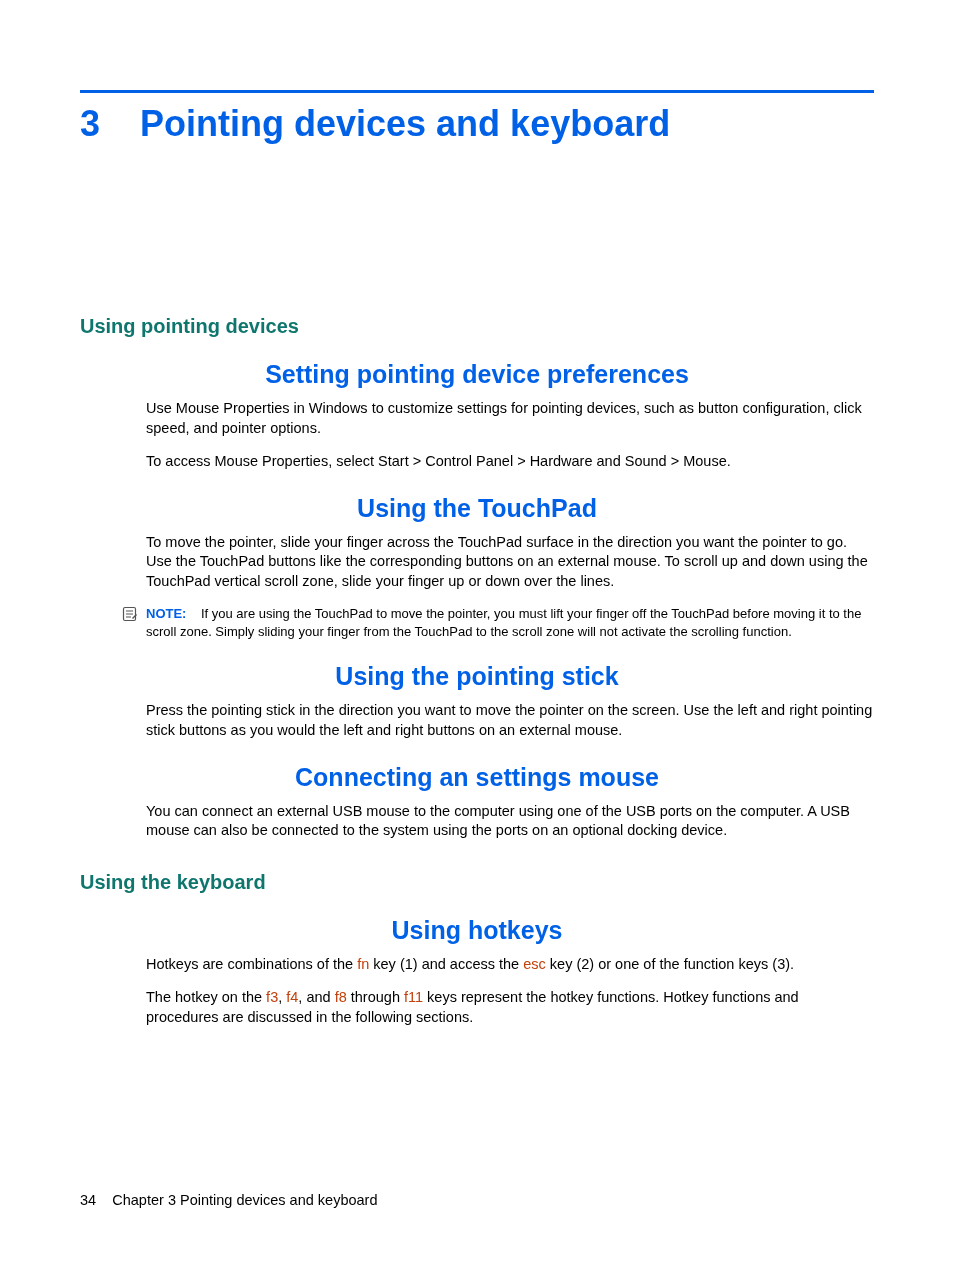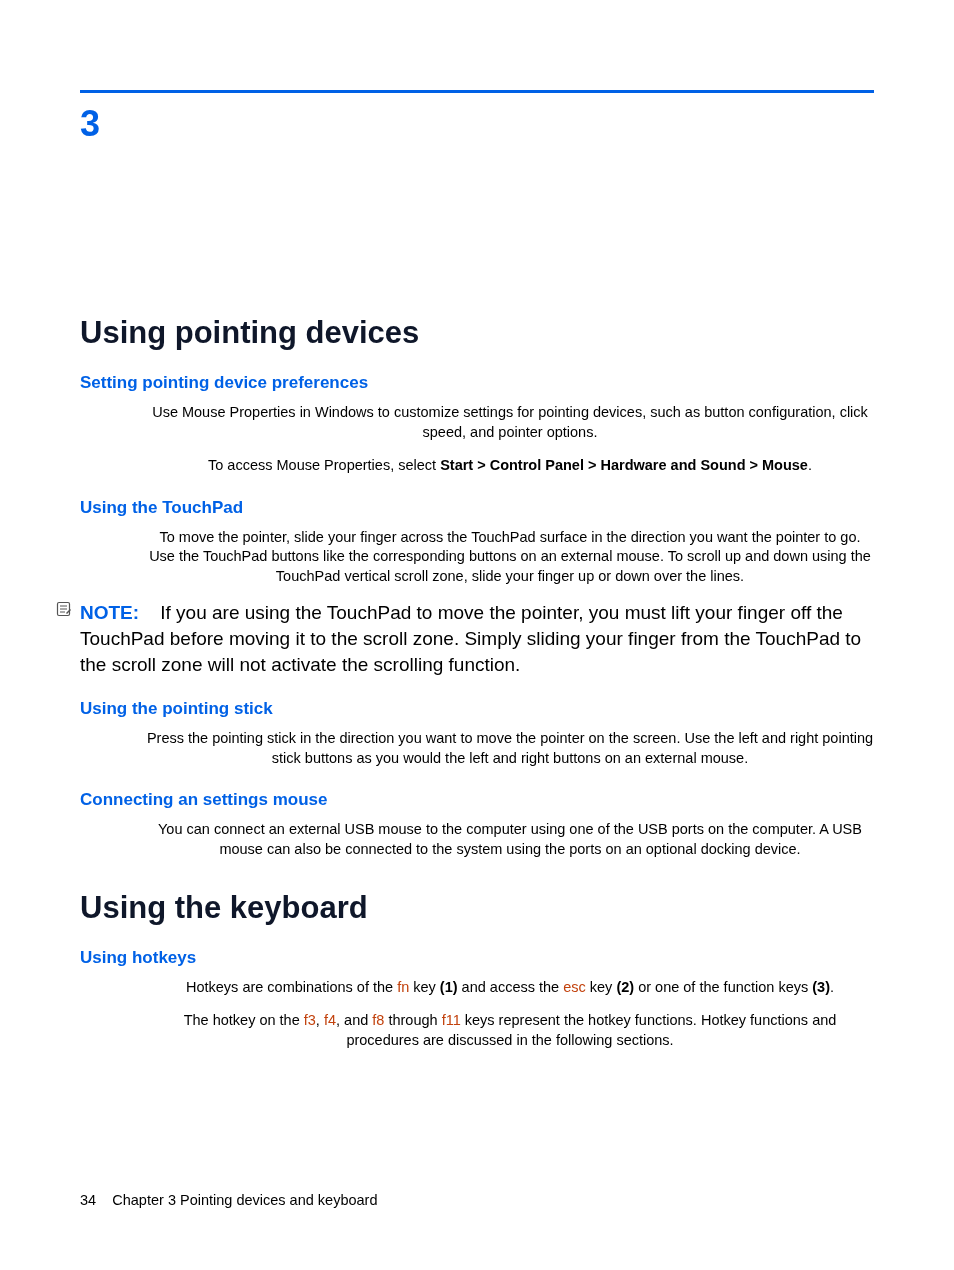--- a/index.html
+++ b/index.html
@@ -26,70 +26,72 @@
     font-size: 36px;
     font-weight: bold;
     color: #0061e6;
   }
   .chapter-title {
     font-size: 36px;
     font-weight: bold;
     color: #0061e6;
   }
   h2.section {
-    font-size: 31px;
+    font-size: 20px;
     font-weight: bold;
-    color: #0f172a;
+    color: #0f766e;
     margin-bottom: 16px;
     margin-top: 30px;
   }
   h3.subsection {
-    font-size: 17px;
+    font-size: 25px;
     font-weight: bold;
     color: #0061e6;
     margin-top: 22px;
     margin-bottom: 10px;
+    text-align: center;
   }
   .body-para {
     font-size: 14.5px;
     line-height: 1.35;
     margin-left: 66px;
     margin-bottom: 14px;
-    text-align: center;
   }
   .note-para {
-    font-size: 19px;
+    font-size: 13px;
     line-height: 1.35;
+    margin-left: 66px;
     margin-bottom: 14px;
     position: relative;
   }
   .note-icon {
     position: absolute;
     left: -24px;
     top: 1px;
     width: 16px;
     height: 16px;
   }
   .note-label { color: #0061e6; font-weight: bold; }
   .kkey { color: #c2410c; }
-  .bold { font-weight: bold; }
+  .bold { font-weight: normal; }
   .footer {
     position: absolute;
     left: 80px;
     bottom: 62px;
     font-size: 14.5px;
   }
 </style>
 </head>
 <body>
 
 <div class="rule"></div>
 
 <div class="chapter-line">
   <span class="chapter-num">3</span>
+  <span class="chapter-title">Pointing devices and keyboard</span>
 </div>
 
 <h2 class="section" style="margin-top:0">Using pointing devices</h2>
 
 <h3 class="subsection">Setting pointing device preferences</h3>
 <p class="body-para">Use Mouse Properties in Windows to customize settings for pointing devices, such as button configuration, click speed, and pointer options.</p>
 <p class="body-para">
   <span>To access Mouse Properties, select </span><span class="bold">Start &gt; Control Panel &gt; Hardware and Sound &gt; Mouse</span><span>.</span>
 </p>
 

